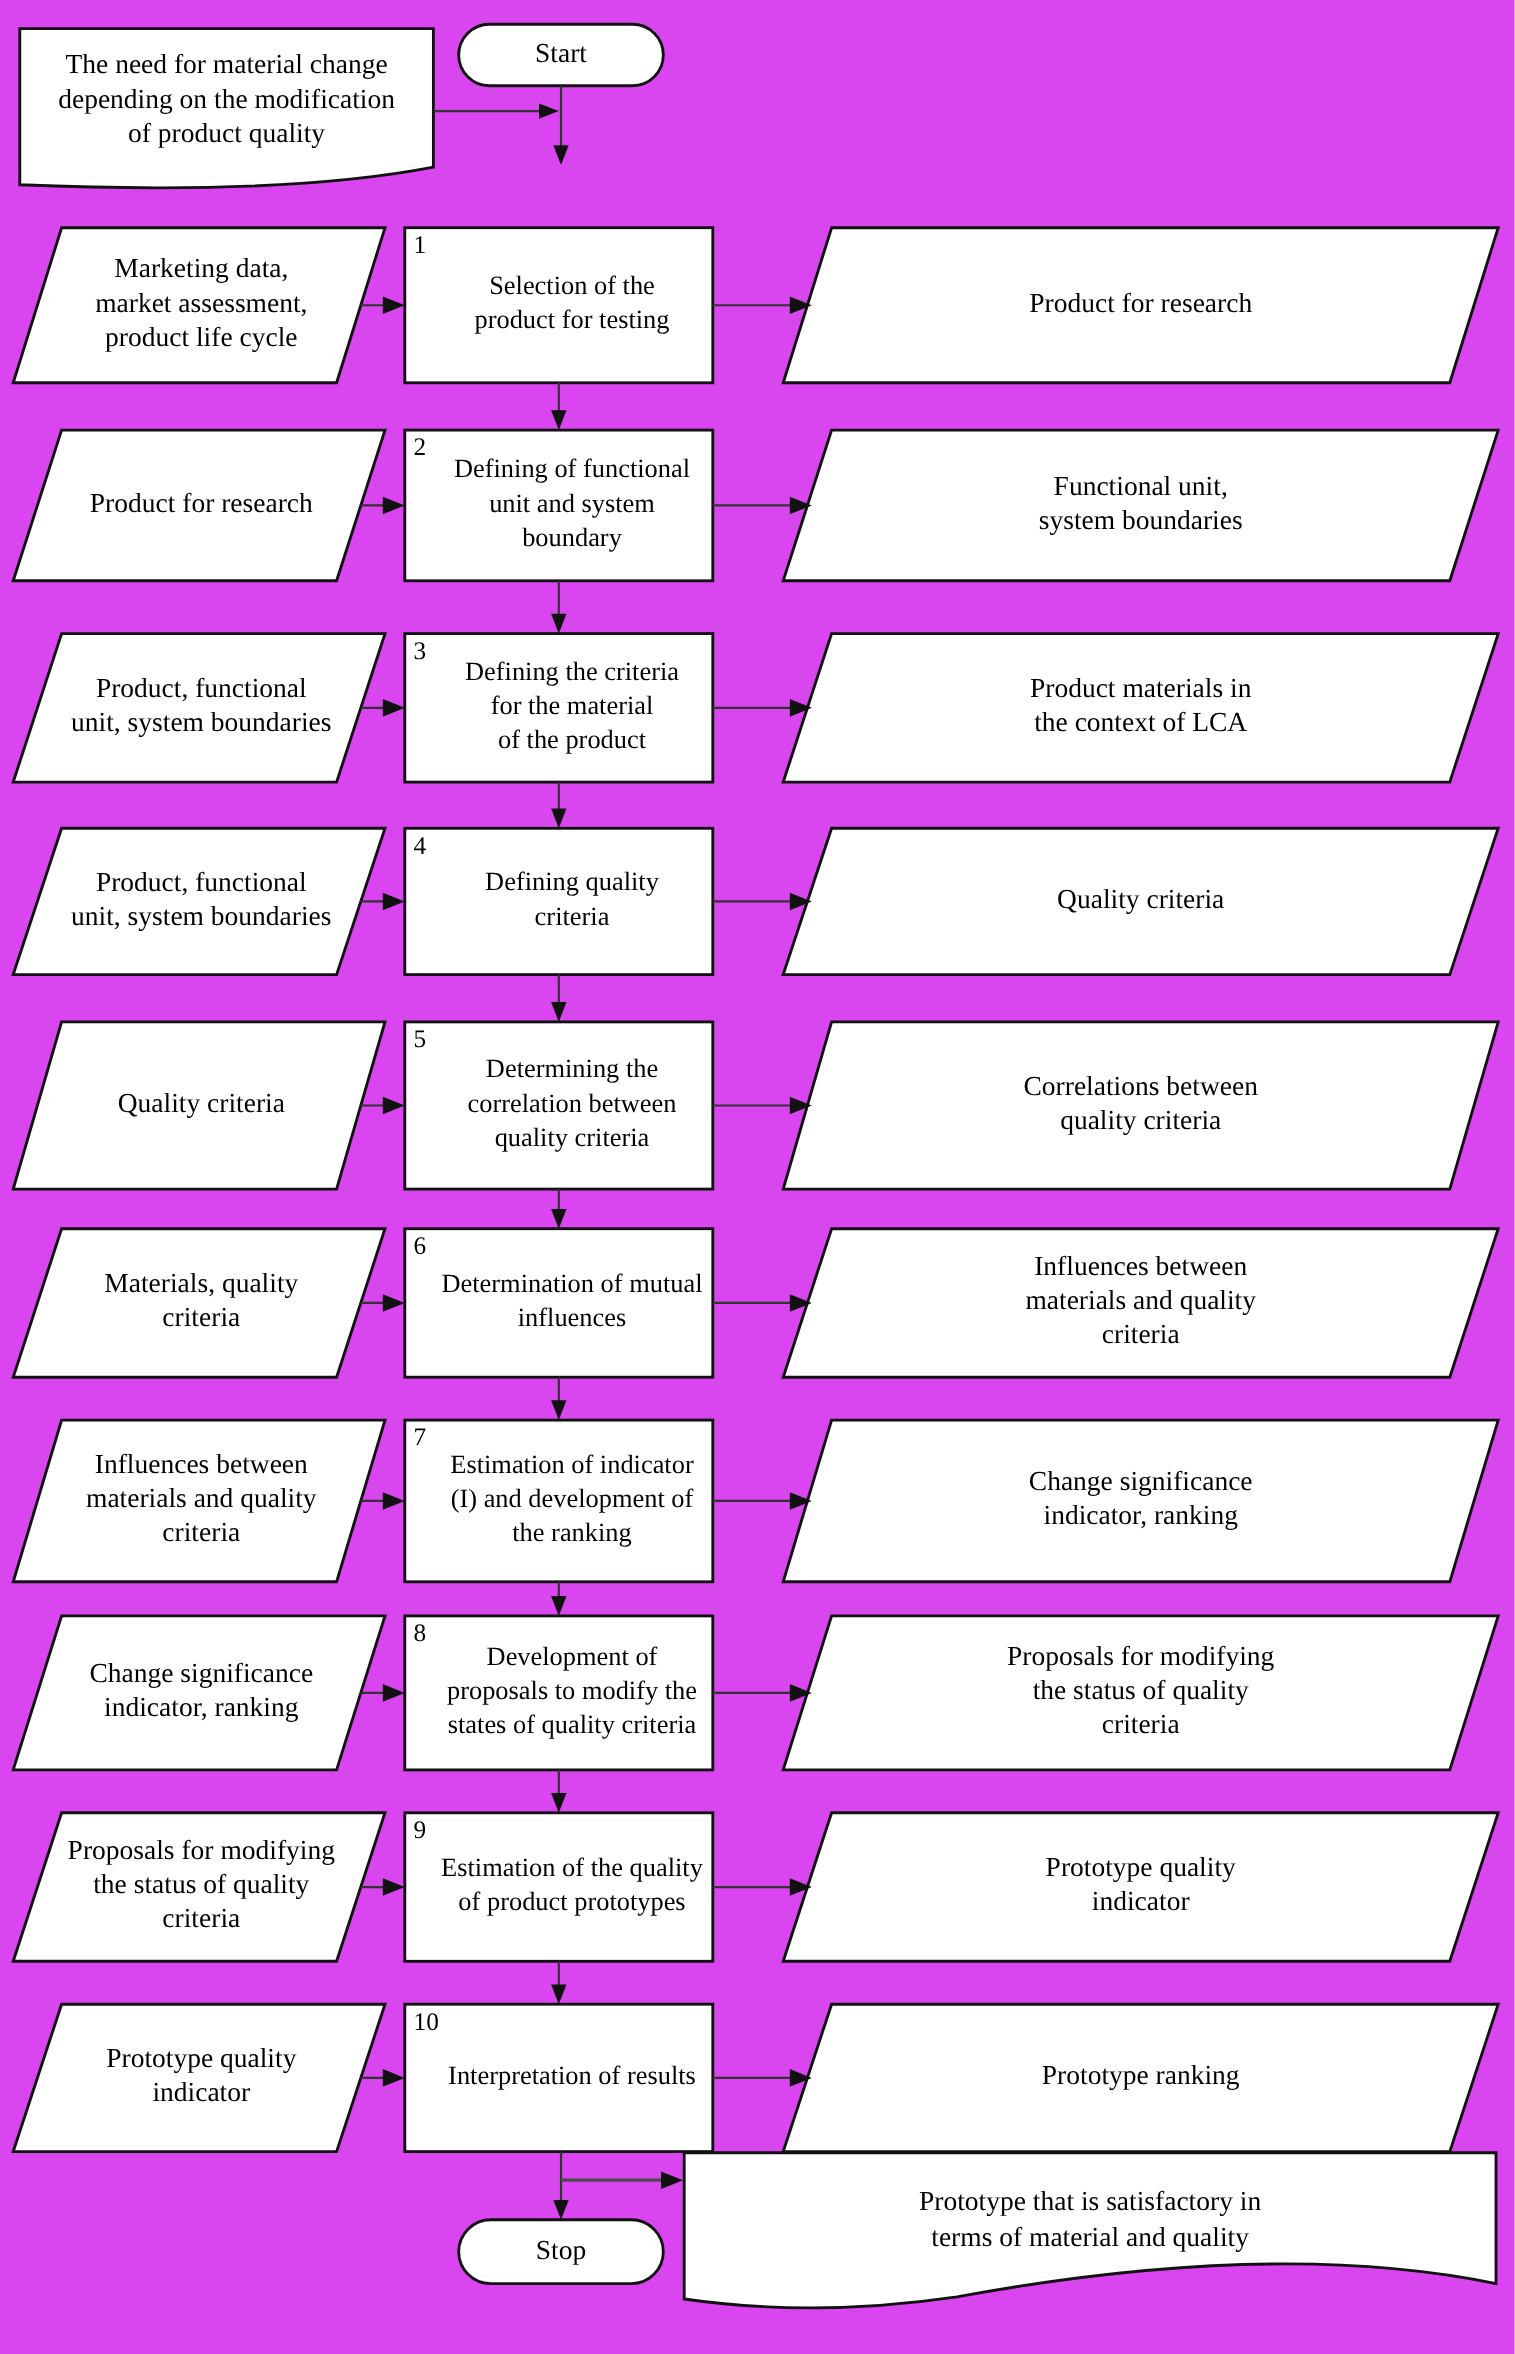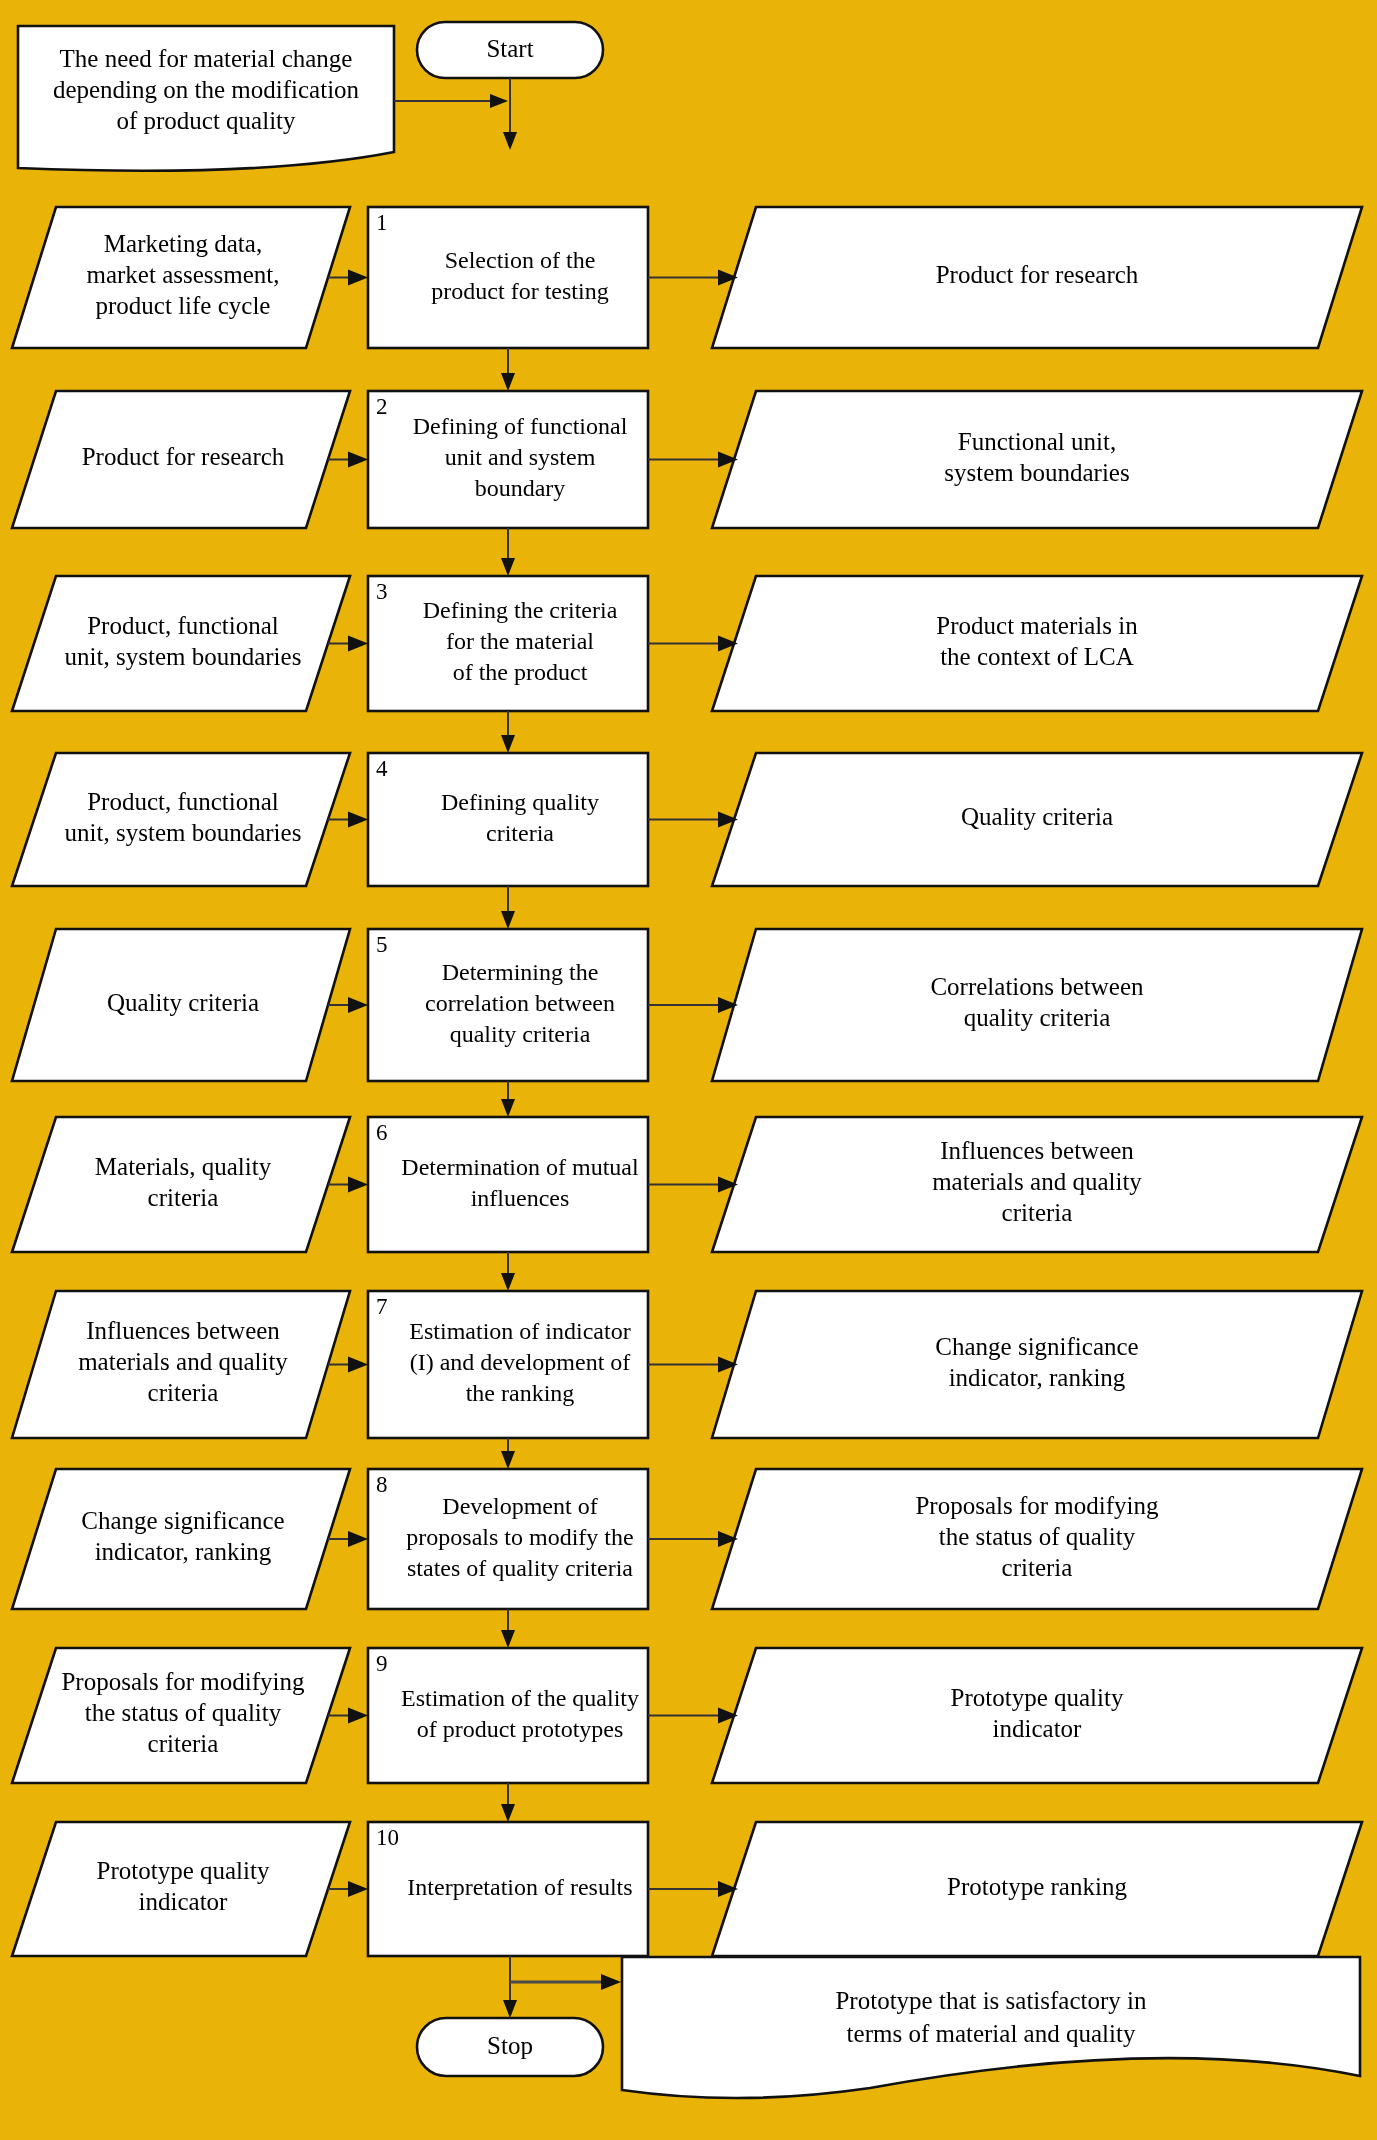--- a/index.html
+++ b/index.html
@@ -4,21 +4,21 @@
 <style>
   html, body {
     margin: 0;
     padding: 0;
     background: #ffffff;
   }
   #page {
     position: relative;
     width: 1377px;
     height: 2140px;
-    background: #eab308;
+    background: #d946ef;
     font-family: "Liberation Serif", "DejaVu Serif", serif;
     overflow: hidden;
     text-align: center;
   }
   svg#flow {
     position: absolute;
     left: 0;
     top: 0;
     width: 1377px;
     height: 2140px;

